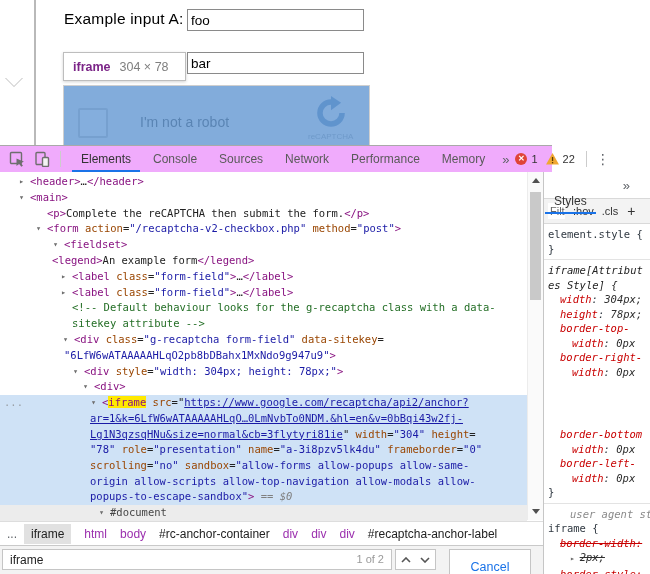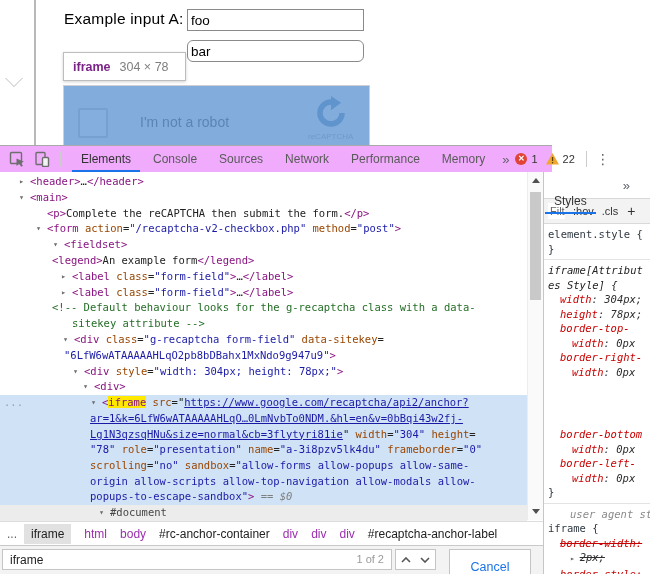--- a/index.html
+++ b/index.html
@@ -119,21 +119,21 @@
 </head>
 <body>
 
 <div id="app">
 
   <div id="page-top">
     <div id="fieldset-border"></div>
     <span class="pg-label" style="left:64px;top:10px;">Example input A:</span>
     <input class="pg-input" style="left: 187px; top: 9px;" value="foo">
     <span class="pg-label" style="left:64px;top:54px;z-index:1;">Example input B:</span>
-    <input class="pg-input" style="left: 187px; top: 40px; z-index: 2; border-radius: 6px;" value="bar">
+    <input class="pg-input" style="left: 187px; top: 52px; z-index: 2;" value="bar">
 
     <div id="tooltip">
       <span class="tt-tag">iframe</span>
       <span class="tt-dims">304 × 78</span>
     </div>
     <div id="tt-caret-border"></div>
     <div id="tt-caret"></div>
 
     <div id="recaptcha">
       <div id="rc-checkbox"></div>
@@ -200,21 +200,21 @@
       <div class="trow">
         <div class="tline" style="padding-left: 52px;"><span class="sg-tag">&lt;legend&gt;</span><span class="sg-txt">An example form</span><span class="sg-tag">&lt;/legend&gt;</span></div>
       </div>
       <div class="trow">
         <div class="tline" style="padding-left: 72px;"><span class="arw" style="left: 61px;">▸</span><span class="sg-tag">&lt;label</span><span class="sg-txt"> </span><span class="sg-attr">class</span><span class="sg-txt">=</span><span class="sg-val">"form-field"</span><span class="sg-tag">&gt;</span><span class="sg-txt">…</span><span class="sg-tag">&lt;/label&gt;</span></div>
       </div>
       <div class="trow">
         <div class="tline" style="padding-left: 72px;"><span class="arw" style="left: 61px;">▸</span><span class="sg-tag">&lt;label</span><span class="sg-txt"> </span><span class="sg-attr">class</span><span class="sg-txt">=</span><span class="sg-val">"form-field"</span><span class="sg-tag">&gt;</span><span class="sg-txt">…</span><span class="sg-tag">&lt;/label&gt;</span></div>
       </div>
       <div class="trow">
-        <div class="tline" style="padding-left: 52px;"><span class="sg-com">&lt;!-- Default behaviour looks for the g-recaptcha class with a data-</span></div>
+        <div class="tline" style="padding-left: 72px;"><span class="sg-com">&lt;!-- Default behaviour looks for the g-recaptcha class with a data-</span></div>
         <div class="tline" style="padding-left: 72px;"><span class="sg-com">sitekey attribute --&gt;</span></div>
       </div>
       <div class="trow">
         <div class="tline" style="padding-left: 74px;"><span class="arw" style="left: 63px;">▾</span><span class="sg-tag">&lt;div</span><span class="sg-txt"> </span><span class="sg-attr">class</span><span class="sg-txt">=</span><span class="sg-val">"g-recaptcha form-field"</span><span class="sg-txt"> </span><span class="sg-attr">data-sitekey</span><span class="sg-txt">=</span></div>
         <div class="tline" style="padding-left: 64px;"><span class="sg-val">"6LfW6wATAAAAAHLqO2pb8bDBahx1MxNdo9g947u9"</span><span class="sg-tag">&gt;</span></div>
       </div>
       <div class="trow">
         <div class="tline" style="padding-left: 84px;"><span class="arw" style="left: 73px;">▾</span><span class="sg-tag">&lt;div</span><span class="sg-txt"> </span><span class="sg-attr">style</span><span class="sg-txt">=</span><span class="sg-val">"width: 304px; height: 78px;"</span><span class="sg-tag">&gt;</span></div>
       </div>
       <div class="trow">

